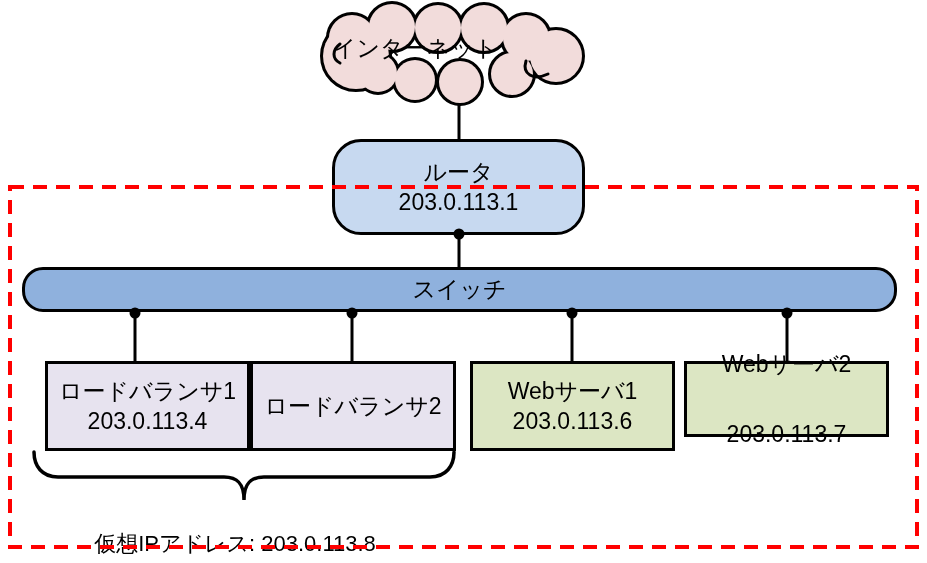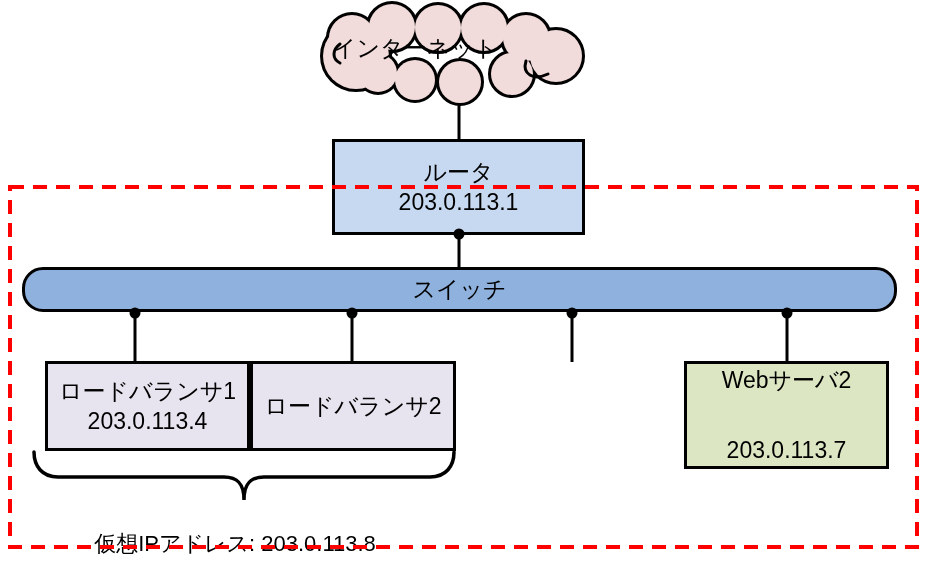--- a/index.html
+++ b/index.html
@@ -15,21 +15,21 @@
     position:absolute;box-sizing:border-box;border:3px solid #000;
     display:flex;flex-direction:column;align-items:center;justify-content:center;
     text-align:center;line-height:1.32;z-index:2;
   }
   .router{left:332px;top:139px;width:253px;height:96px;font-size:23px;}
   .switch{left:22px;top:267px;width:875px;height:45px;font-size:23px;
     flex-direction:row;border-radius:21px;}
   .lb1{left:33px;top:361px;width:205px;height:90px;font-size:23px;margin-left:12px;}
   .lb2{left:250px;top:361px;width:206px;height:90px;font-size:23px;}
   .web1{left:470px;top:361px;width:205px;height:90px;font-size:23px;}
-  .web2{left:684px;top:361px;width:205px;height:108px;font-size:23px;gap:40px;}
+  .web2{left:684px;top:361px;width:205px;height:76px;font-size:23px;gap:40px;}
   .cloud-label{
     position:absolute;left:333px;top:33px;width:240px;text-align:left;
     font-size:23px;z-index:3;
   }
   .net-label{
     position:absolute;left:18px;top:194px;font-size:16px;color:#ff0000;z-index:5;
   }
   .vip-label{
     position:absolute;left:70px;top:529px;width:330px;text-align:center;
     font-size:22px;z-index:3;
@@ -79,38 +79,42 @@
         <circle cx="378" cy="73" r="19"></circle>
       </g>
       <path d="M 548 74 C 533 81 522 74 526 61" fill="none" stroke="#000" stroke-width="3" stroke-linecap="round"></path>
       <path d="M 340 44 C 332 50 332 59 340 63" fill="none" stroke="#000" stroke-width="3" stroke-linecap="round"></path>
     </g>
 
     <path d="M 34 452 C 34 466 42 477 58 477 L 224 477 C 237 477 244 483 244 500
          C 244 483 251 477 264 477 L 430 477 C 446 477 454 466 454 452" fill="none" stroke="#000" stroke-width="3.5" stroke-linecap="round"></path>
   </svg>
 
-  <div class="nodebox router" style="background-color: rgb(199, 217, 240);">
+  <div class="nodebox router" style="background-color: rgb(199, 217, 240); border-radius: 29px;">
     <div>ルータ</div>
     <div>203.0.113.1</div>
   </div>
 
   <div class="nodebox switch" style="background-color: rgb(143, 177, 221);">
     <div>スイッチ</div>
   </div>
 
   <div class="nodebox lb1" style="background-color: rgb(231, 227, 239);">
     <div>ロードバランサ1</div>
     <div>203.0.113.4</div>
   </div>
 
   <div class="nodebox lb2" style="background-color: rgb(231, 227, 239);">
     <div>ロードバランサ2</div>
   </div>
 
+  <div class="nodebox web1" style="background-color: rgb(220, 230, 195);">
+    <div>Webサーバ1</div>
+    <div>203.0.113.6</div>
+  </div>
 
   <div class="nodebox web2" style="background-color: rgb(220, 230, 195);">
     <div>Webサーバ2</div>
     <div>203.0.113.7</div>
   </div>
 
   <div class="cloud-label">インターネット</div>
   <div class="vip-label">仮想IPアドレス: 203.0.113.8</div>
 
   <svg class="layer top" viewBox="0 0 927 563">

